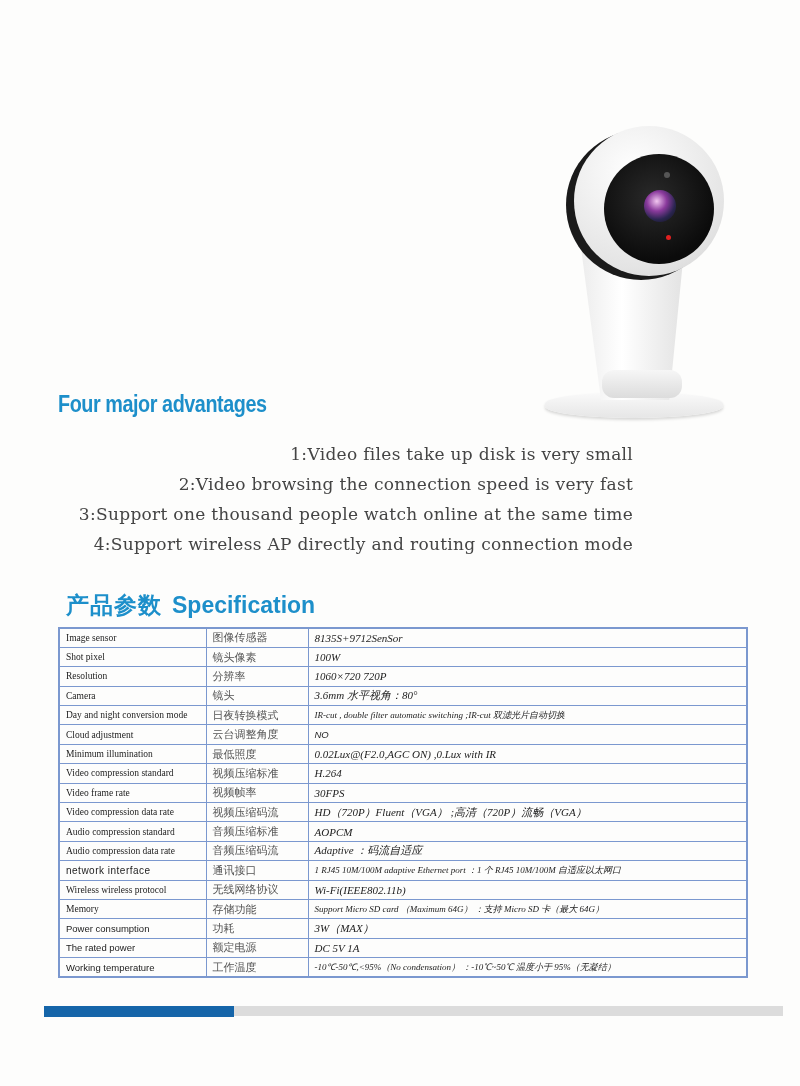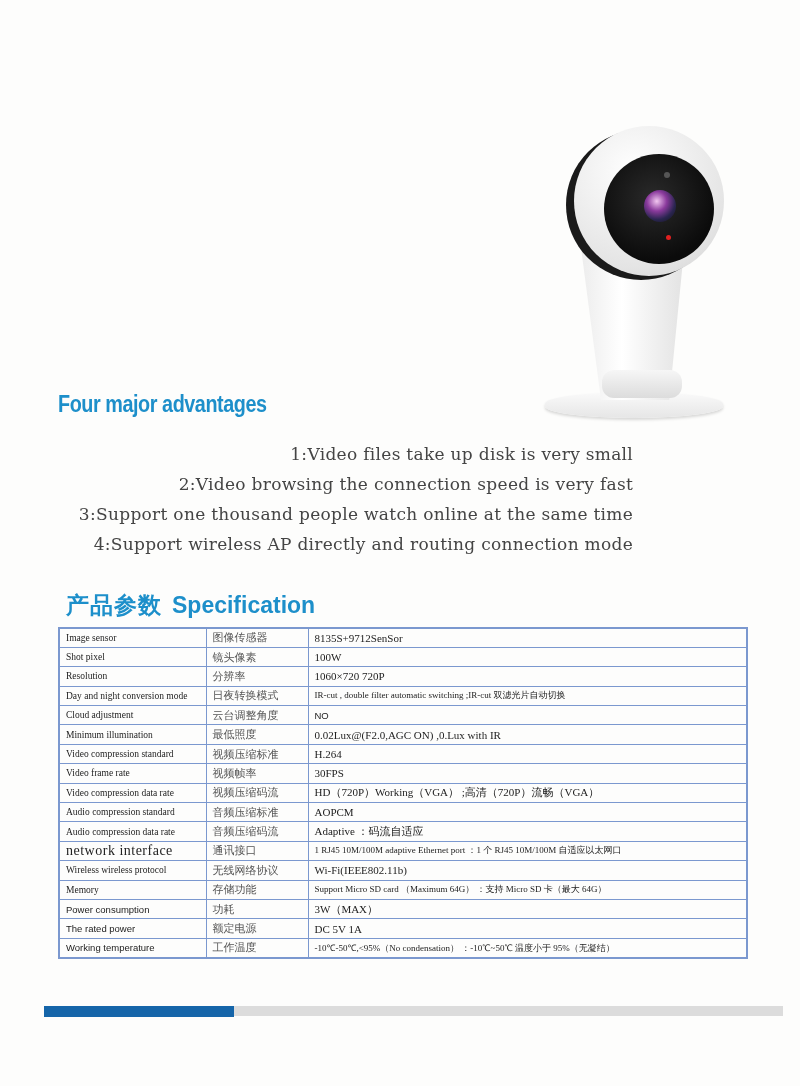--- a/index.html
+++ b/index.html
@@ -39,23 +39,23 @@
       font-size: 23px; color: #1d8fca; white-space: nowrap; }
     .spec-title .cn { font-weight: bold; letter-spacing: 1px; margin-right: 10px; }
 
     
     .spec-table { position: absolute; left: 58px; top: 627px; width: 690px; border-collapse: collapse;
       border: 2px solid #7b98cf; font-family: "Liberation Serif", serif; }
     .spec-table td { border: 1.5px solid #7b98cf; height: 19.4px; padding: 0 6px; font-size: 10px; color: #222;
       white-space: nowrap; vertical-align: middle; }
     .spec-table td.c1 { width: 147px; font-size: 9.5px; }
     .spec-table td.c2 { width: 102px; font-size: 11px; color: #555; }
-    .spec-table td.c3 { font-size: 11px; }
+    .spec-table td.c3 { font-size: 11px; font-style: italic; }
     .spec-table td.sans { font-family: "Liberation Sans", sans-serif; font-size: 9.5px; }
-    .spec-table td.mono { font-family: Liberation Serif, serif; font-size: 14px; letter-spacing: 0.5px; }
+    .spec-table td.mono { font-family: Liberation Sans, sans-serif; font-size: 10px; letter-spacing: 0.5px; }
     .spec-table td.small { font-size: 9px; }
 
     
     .bar-blue { position: absolute; left: 44px; top: 1006px; width: 190px; height: 11px; background: #1565a9; }
     .bar-gray { position: absolute; left: 234px; top: 1006px; width: 549px; height: 10px; background: #dcdcdc; }
   </style>
 </head>
 <body>
 
 <div class="camera">
@@ -93,20 +93,25 @@
         <td class="c1">Shot pixel</td>
         <td class="c2">镜头像素</td>
         <td class="c3">100W</td>
       </tr>
     <tr>
         <td class="c1">Resolution</td>
         <td class="c2">分辨率</td>
         <td class="c3">1060×720 720P</td>
       </tr>
     <tr>
+        <td class="c1">Camera</td>
+        <td class="c2">镜头</td>
+        <td class="c3">3.6mm  水平视角：80°</td>
+      </tr>
+    <tr>
         <td class="c1">Day and night conversion mode</td>
         <td class="c2">日夜转换模式</td>
         <td class="c3 small">IR-cut , double filter automatic switching     ;IR-cut 双滤光片自动切换</td>
       </tr>
     <tr>
         <td class="c1">Cloud adjustment</td>
         <td class="c2">云台调整角度</td>
         <td class="c3 sans">NO</td>
       </tr>
     <tr>
@@ -120,21 +125,21 @@
         <td class="c3">H.264</td>
       </tr>
     <tr>
         <td class="c1">Video frame rate</td>
         <td class="c2">视频帧率</td>
         <td class="c3">30FPS</td>
       </tr>
     <tr>
         <td class="c1">Video compression data rate</td>
         <td class="c2">视频压缩码流</td>
-        <td class="c3">HD（720P）Working（VGA） ;高清（720P）流畅（VGA）</td>
+        <td class="c3">HD（720P）Fluent（VGA） ;高清（720P）流畅（VGA）</td>
       </tr>
     <tr>
         <td class="c1">Audio compression standard</td>
         <td class="c2">音频压缩标准</td>
         <td class="c3">AOPCM</td>
       </tr>
     <tr>
         <td class="c1">Audio compression data rate</td>
         <td class="c2">音频压缩码流</td>
         <td class="c3">Adaptive  ：码流自适应</td>

